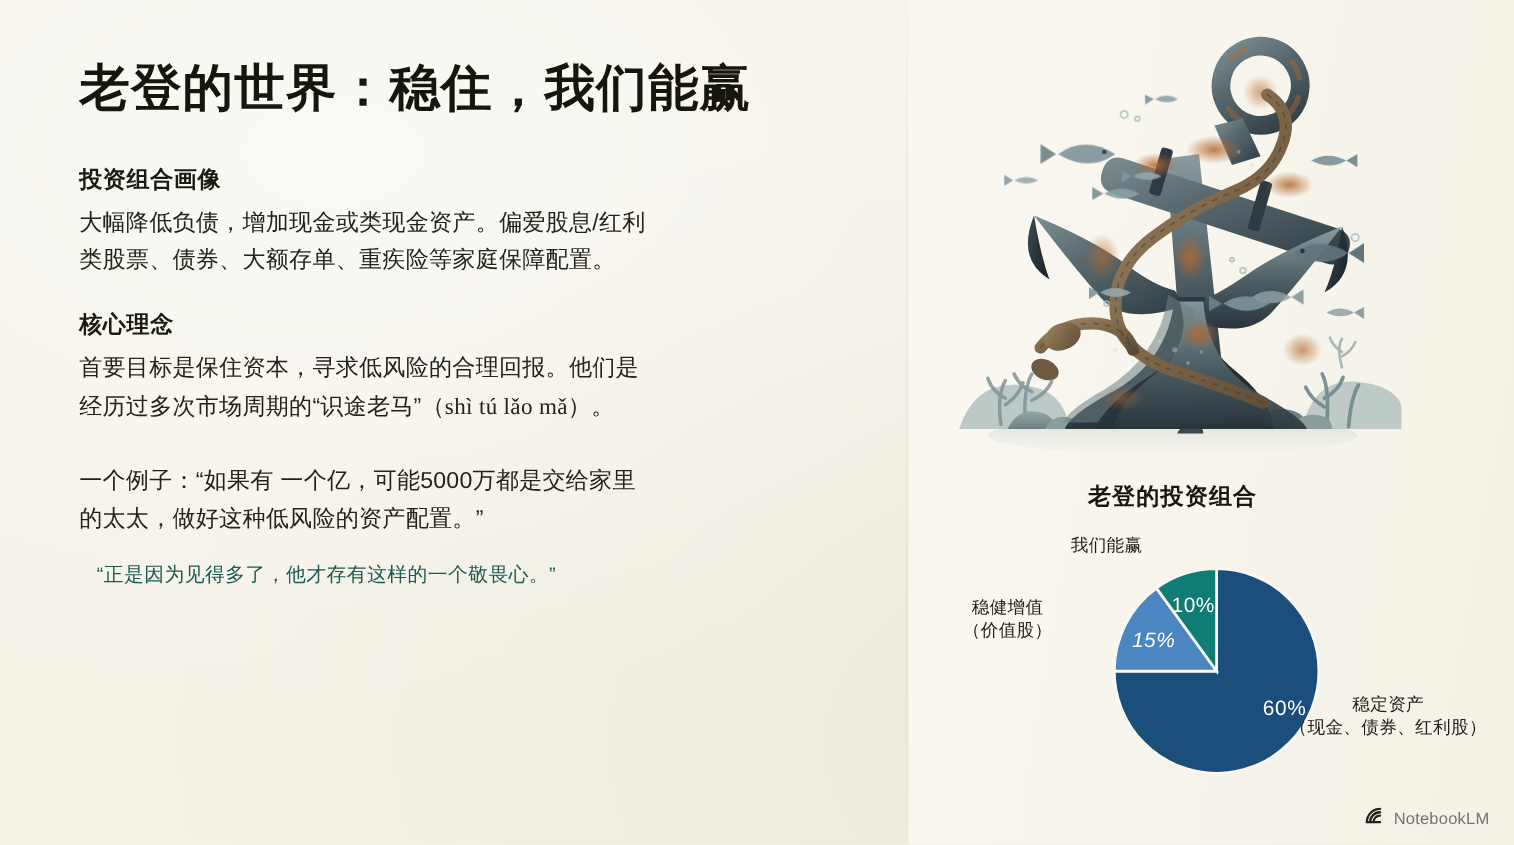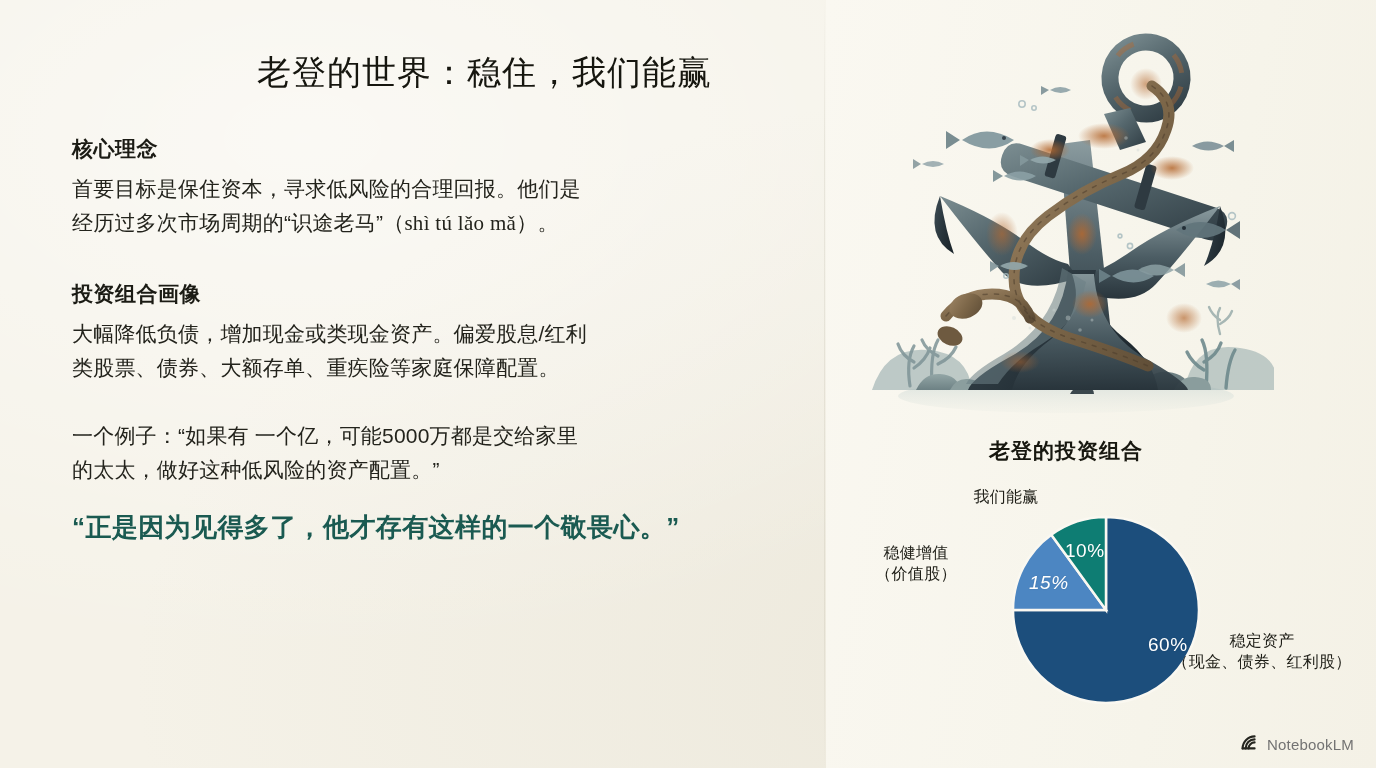--- a/index.html
+++ b/index.html
@@ -38,28 +38,27 @@
 
   
   .left-col {
     position: absolute;
     left: 72px;
     top: 52px;
     width: 640px;
   }
 
   .slide-title {
-    font-size: 34px;
-    font-weight: 400;
+    font-size: 46px;
+    font-weight: 700;
     letter-spacing: 1px;
     line-height: 1.2;
     color: #16160f;
     margin: 0 0 42px 0;
     white-space: nowrap;
-    text-align: right;
   }
 
   .section { margin-bottom: 27px; }
 
   .section-heading {
     font-size: 21px;
     font-weight: 700;
     color: #1b1b14;
     letter-spacing: 0.5px;
     margin: 0 0 9px 0;
@@ -78,26 +77,26 @@
     font-style: normal;
     letter-spacing: 0.3px;
   }
 
   .example-block {
     margin-top: 34px;
     margin-bottom: 20px;
   }
 
   .quote-highlight {
-    font-size: 26px;
-    font-weight: 700;
+    font-size: 18px;
+    font-weight: 400;
     line-height: 1.55;
     color: #1a5a51;
     letter-spacing: 0.4px;
-    margin: 0;
+    margin: 16px;
   }
 
   
   .right-col {
     position: absolute;
     left: 826px;
     top: 0;
     width: 550px;
     height: 768px;
     background: linear-gradient(100deg, #faf8f1 0%, #f6f4ea 65%, #f4f1e6 100%);
@@ -181,33 +180,33 @@
 <body>
 
 <div class="slide">
 
   <div class="paper-grain"></div>
 
   <div class="left-col">
 
     <h1 class="slide-title">老登的世界：稳住，我们能赢</h1>
 
+    <div class="section" style="margin-top:40px;">
+      <h2 class="section-heading">投资组合画像</h2>
+      <p class="section-body">
+        <span>大幅降低负债，增加现金或类现金资产。偏爱股息/红利</span><br>
+        <span>类股票、债券、大额存单、重疾险等家庭保障配置。</span>
+      </p>
+    </div>
+
     <div class="section">
       <h2 class="section-heading">核心理念</h2>
       <p class="section-body">
         <span>首要目标是保住资本，寻求低风险的合理回报。他们是</span><br>
         <span>经历过多次市场周期的“识途老马”（</span><span class="pinyin">shì tú lǎo mǎ</span><span>）。</span>
-      </p>
-    </div>
-
-    <div class="section" style="margin-top:40px;">
-      <h2 class="section-heading">投资组合画像</h2>
-      <p class="section-body">
-        <span>大幅降低负债，增加现金或类现金资产。偏爱股息/红利</span><br>
-        <span>类股票、债券、大额存单、重疾险等家庭保障配置。</span>
       </p>
     </div>
 
     <div class="example-block">
       <p class="section-body">
         <span>一个例子：“如果有 一个亿，可能5000万都是交给家里</span><br>
         <span>的太太，做好这种低风险的资产配置。”</span>
       </p>
     </div>
 

